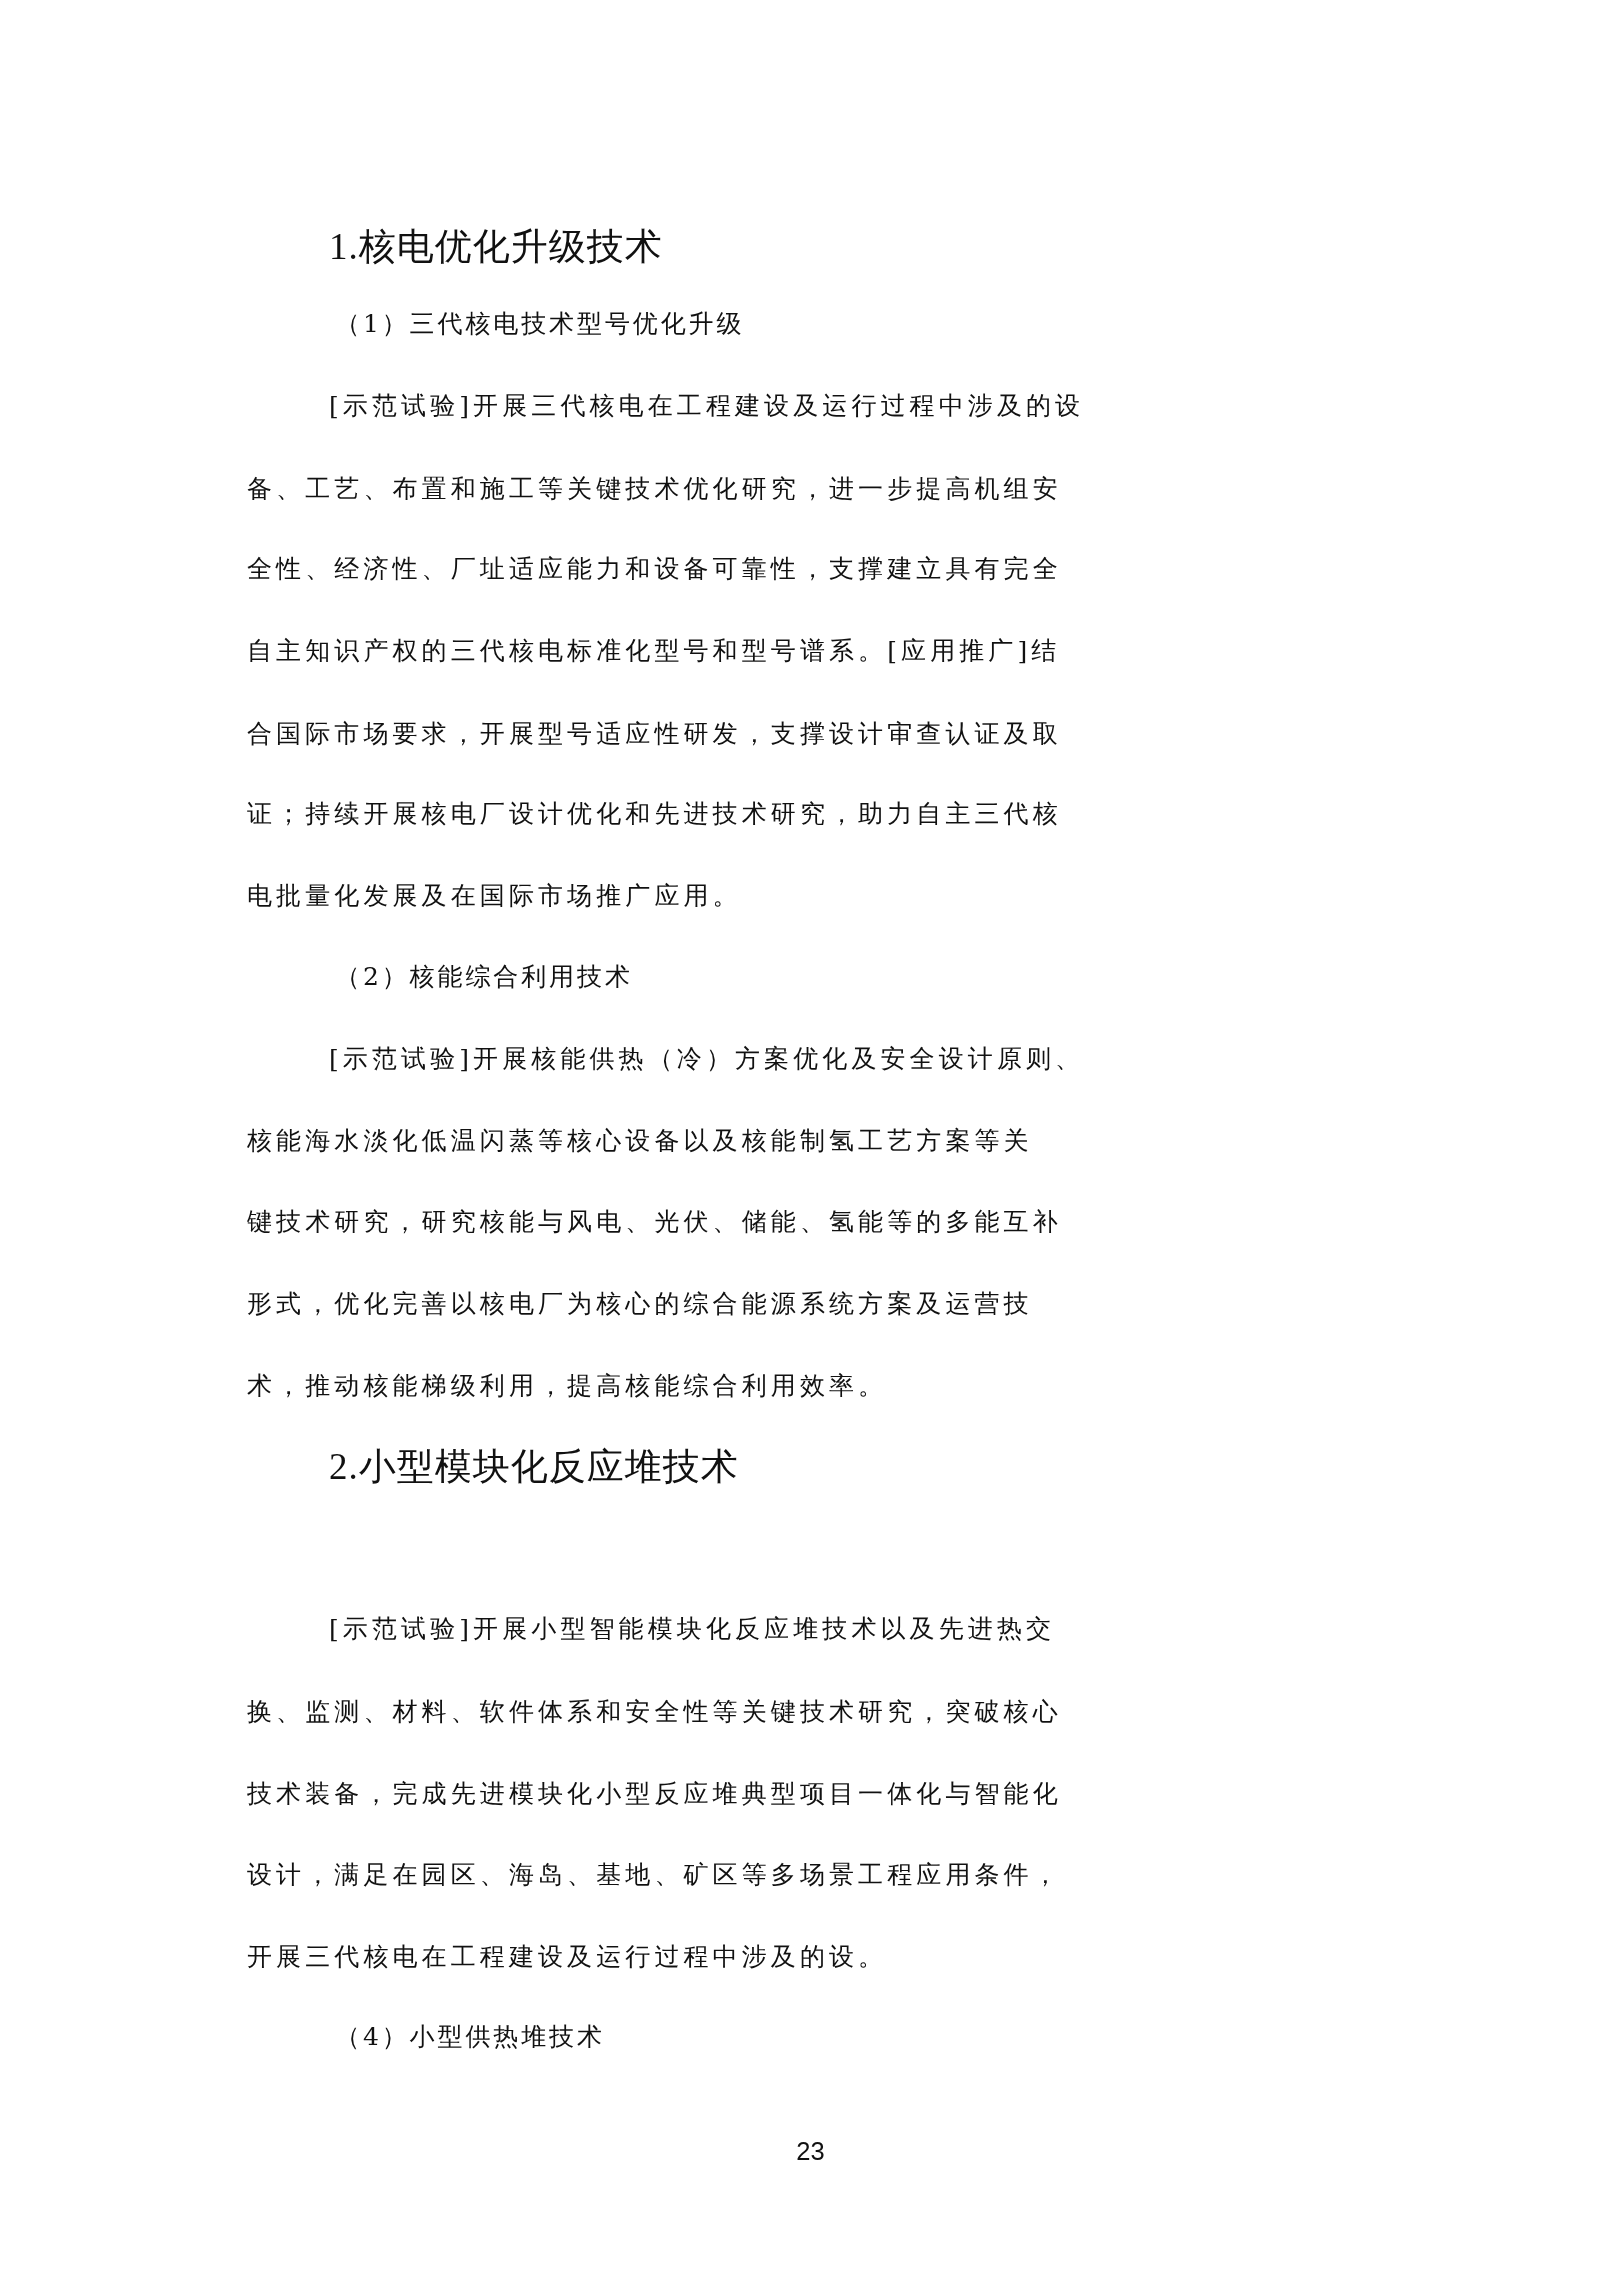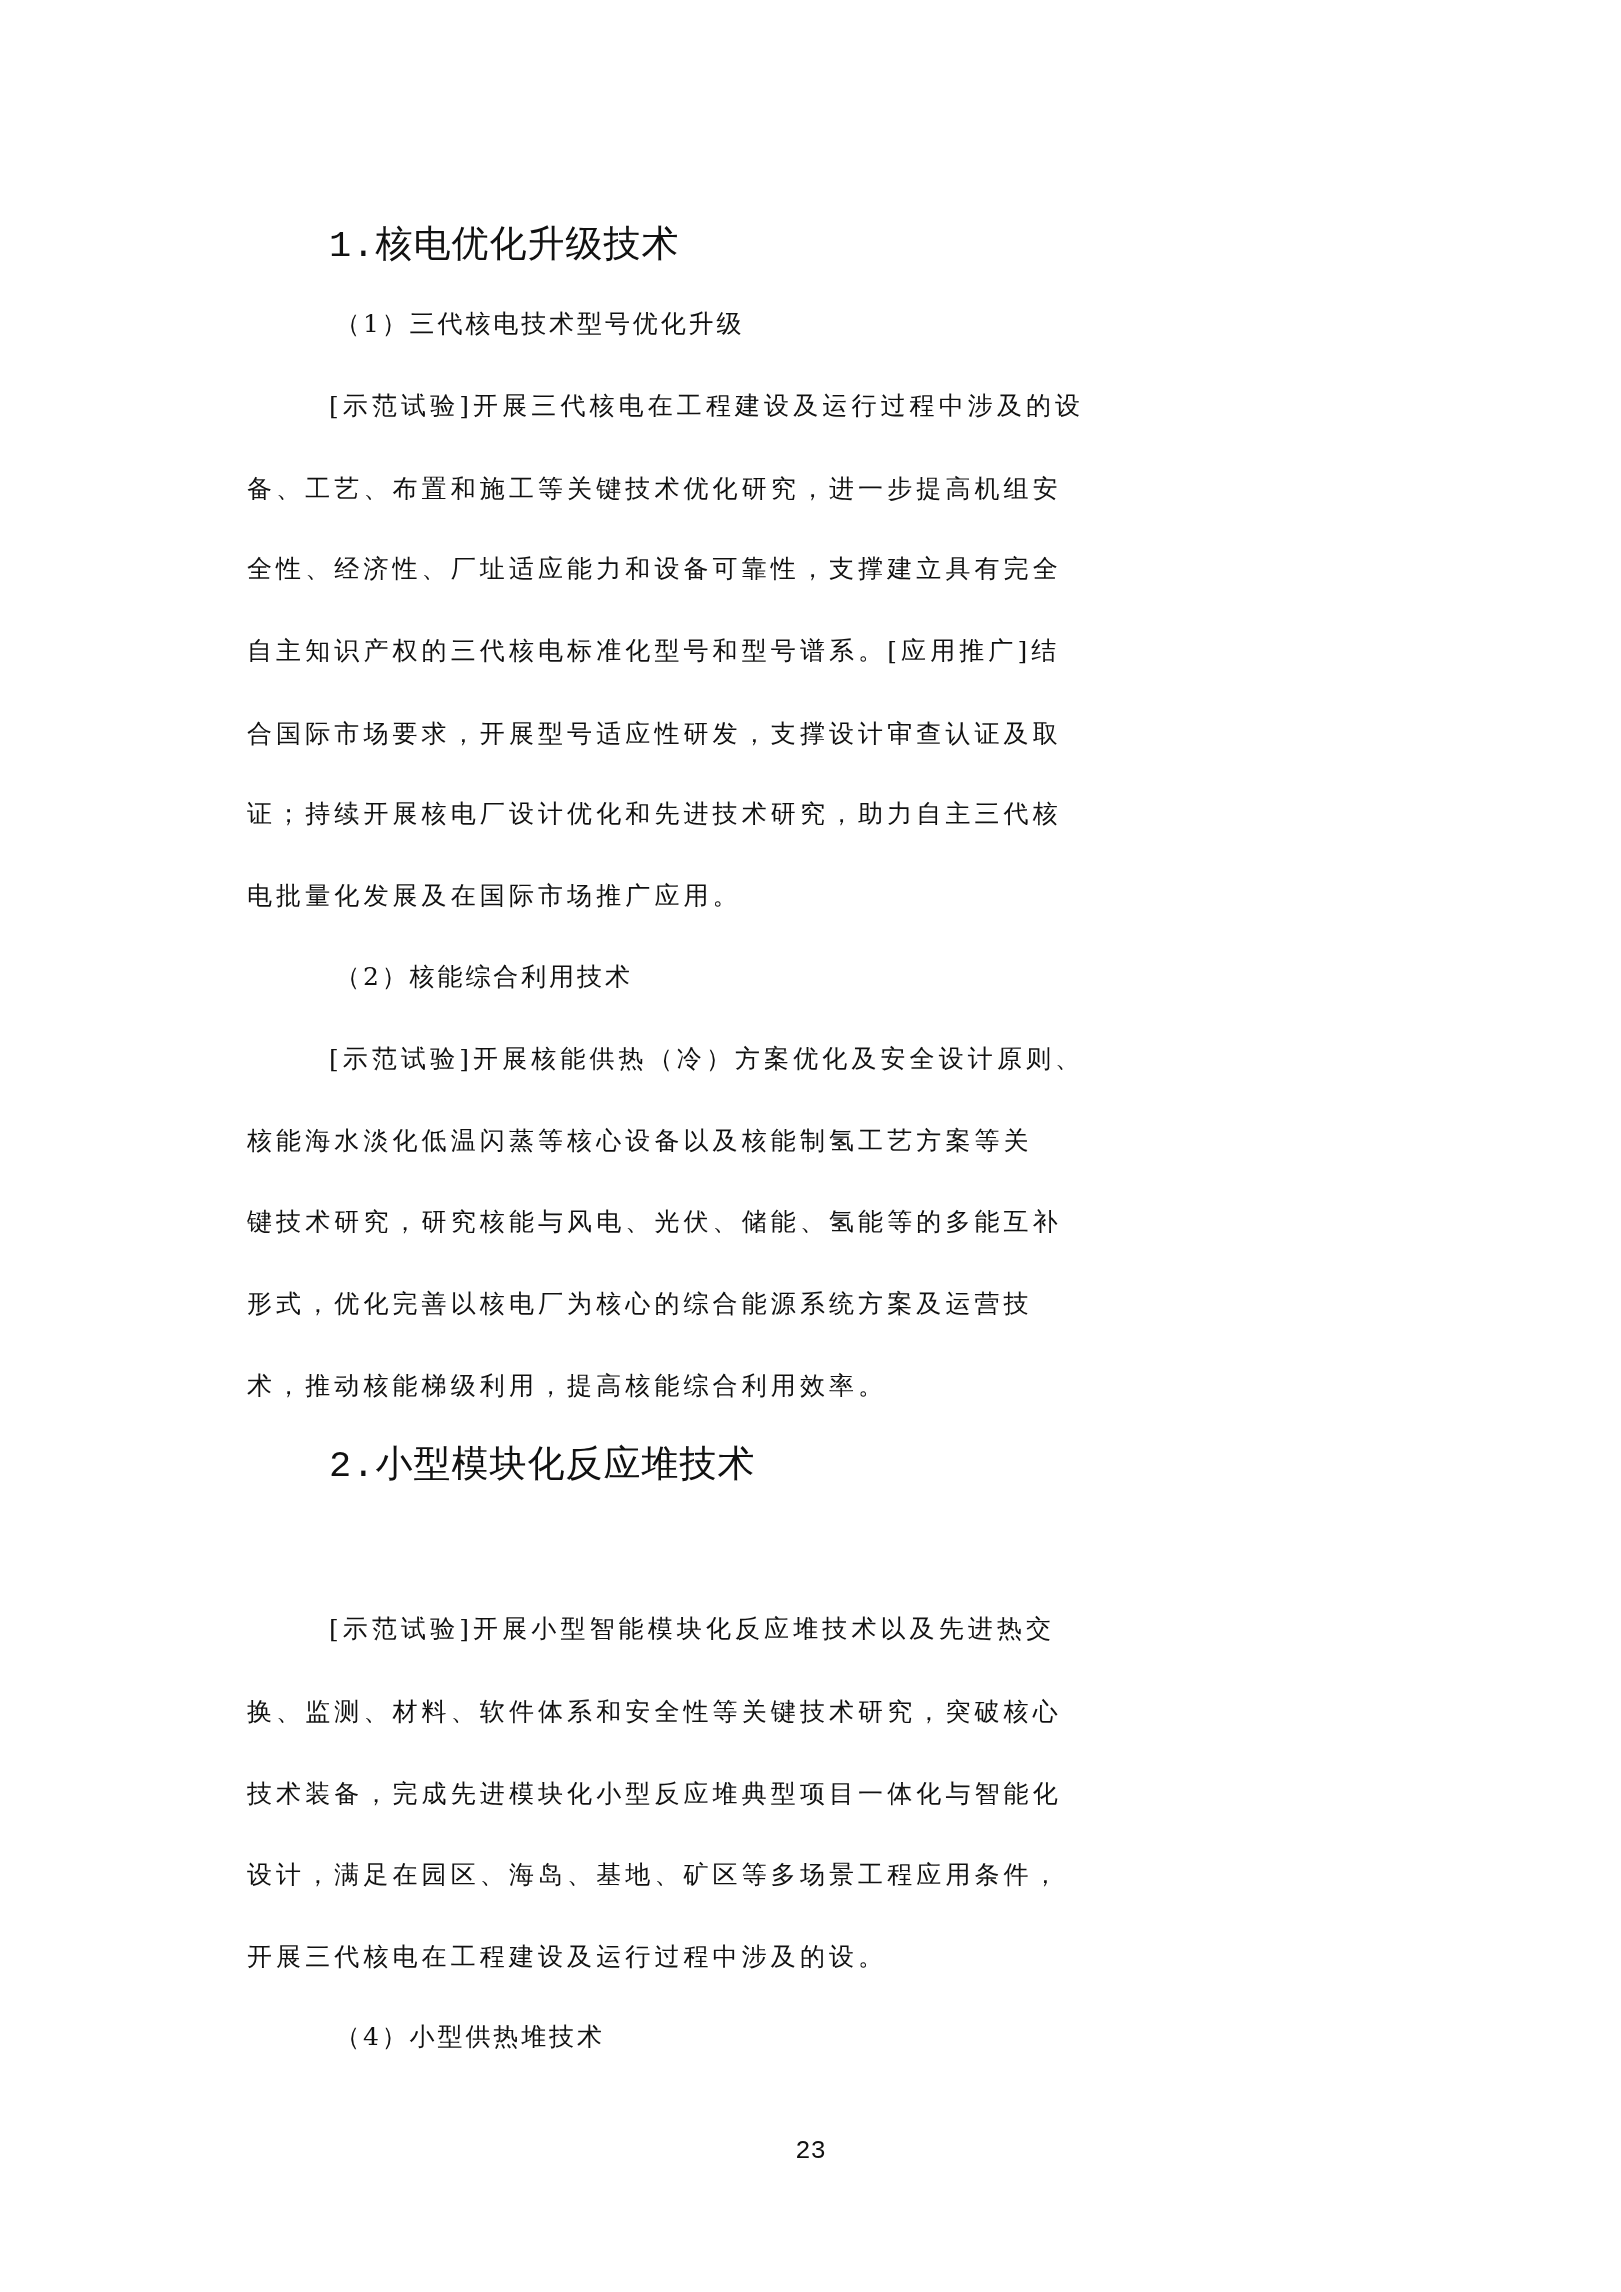--- a/index.html
+++ b/index.html
@@ -1,24 +1,24 @@
 <!DOCTYPE html>
 <html><head>
 <meta charset="utf-8">
 <style>
   html, body { margin: 0; padding: 0; background: #ffffff; }
   body { width: 1621px; height: 2293px; position: relative; overflow: hidden;
          font-family: "DejaVu Serif", "Liberation Serif", serif; color: #111111; }
   .page { position: absolute; left: 0; top: 0; width: 1621px; height: 2293px; }
   .line { position: absolute; left: 247px; white-space: nowrap; font-size: 25px; line-height: 47px; letter-spacing: 4.1px; }
-  .h1 { font-family: Liberation Mono, monospace; font-size: 37px; letter-spacing: 1px; left: 329px; text-align: right; }
+  .h1 { font-family: Liberation Serif, serif; font-size: 37px; letter-spacing: 1px; left: 329px; text-align: right; }
   .h2 { left: 335px; letter-spacing: 2.9px; }
   .indent { left: 329px; text-align: center; }
   .pageno { position: absolute; top: 2137px; left: 0; width: 1621px; text-align: center;
-            font-family: Liberation Mono, monospace; font-size: 25.5px; }
+            font-family: Liberation Sans, sans-serif; font-size: 25.5px; }
 </style>
 </head>
 <body>
 
 <div class="page">
 
   <div class="line h1" style="top:223px">1.核电优化升级技术</div>
   <div class="line h2" style="top:300px">（1）三代核电技术型号优化升级</div>
 
   <div class="line indent" style="top:382px">[示范试验]开展三代核电在工程建设及运行过程中涉及的设</div>

